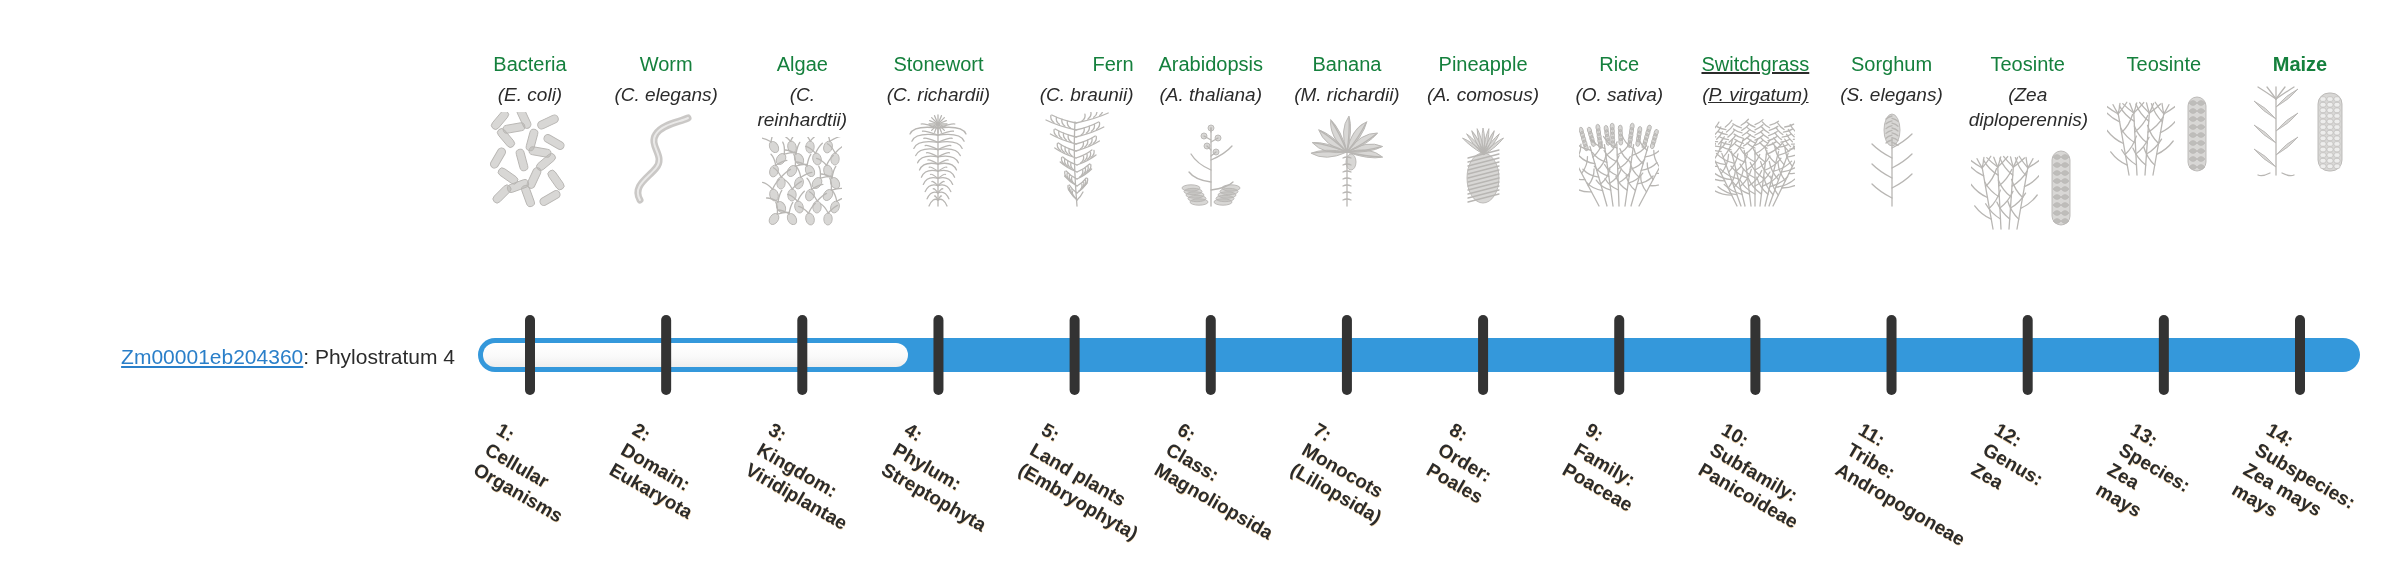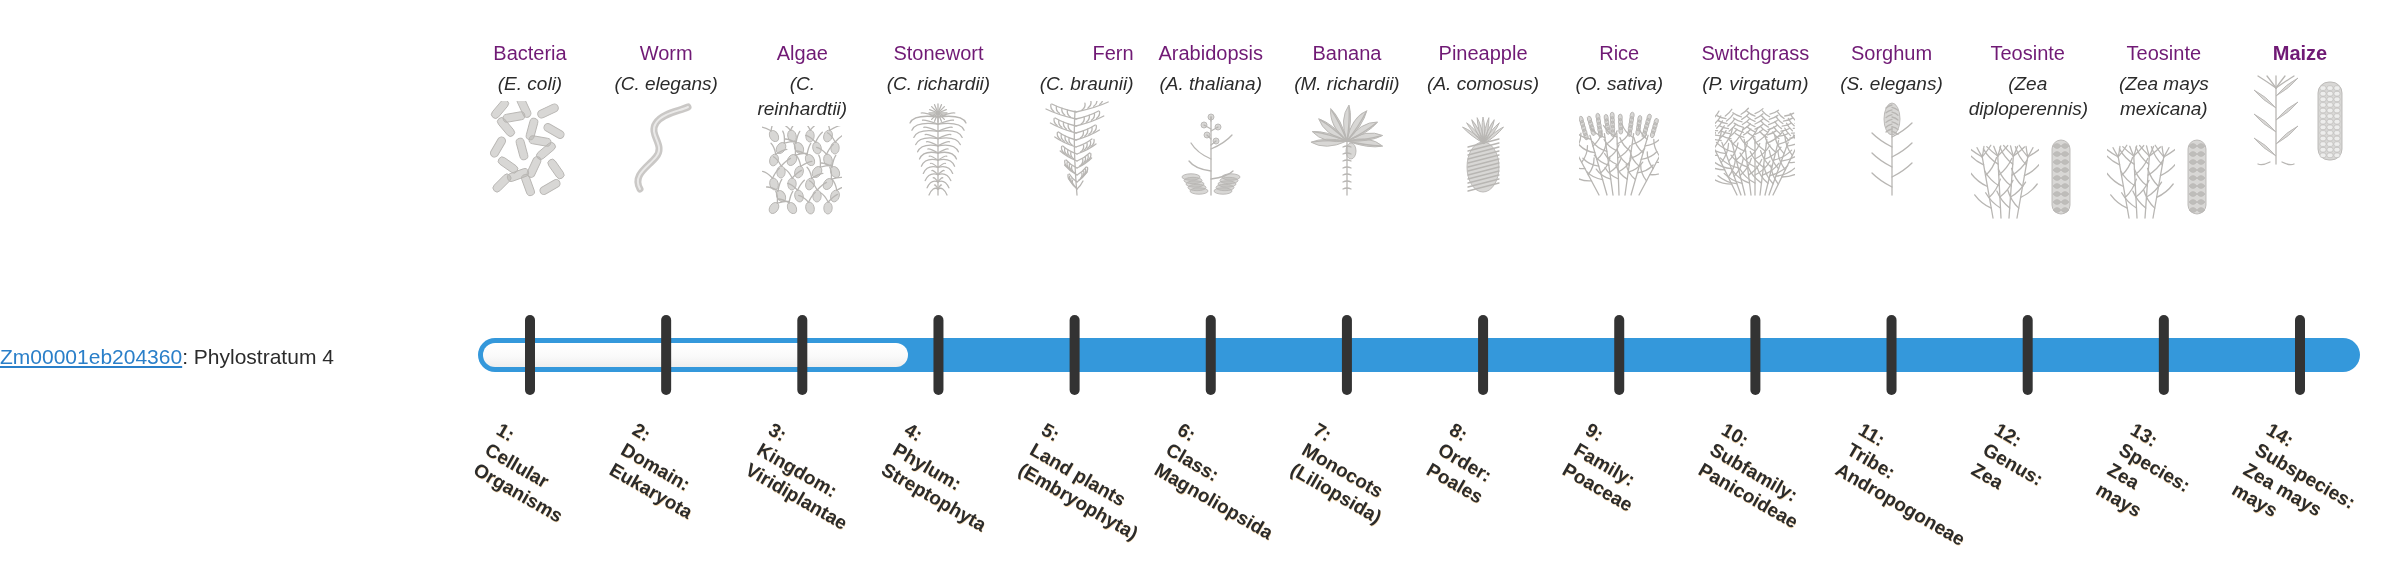--- a/index.html
+++ b/index.html
@@ -12,21 +12,21 @@
     overflow:hidden;
     position:relative;
   }
   #stage{position:relative;width:2400px;height:580px;}
 
   
   #gene-label{
     position:absolute;
     left:0px; top:344px;
     width:455px;
-    text-align:left;
+    text-align:right;
     font-size:21px;
     line-height:26px;
     color:#2b2b2b;
     white-space:nowrap;
   }
   #gene-label .gene-id{
     color:#2a7fc9;
     text-decoration:underline;
     cursor:pointer;
   }
@@ -38,22 +38,23 @@
     width:1900px; height:260px;
   }
   .species-col{
     position:absolute;
     top:0;
     text-align:center;
   }
   .sp-common{
     font-size:20px;
     line-height:27px;
-    color:#701a75;
+    color:#15803d;
     white-space:normal;
+    margin-top:11px;
   }
   .sp-latin{
     font-size:19px;
     line-height:25px;
     font-style:italic;
     color:#2b2b2b;
     margin-top:4px;
   }
   .sp-art{
     margin-top:6px;
@@ -795,21 +796,21 @@
               <ellipse cx="4" cy="-68.6" rx="2" ry="3.4" fill="#b8b6b3" fill-opacity="0.55" stroke="#b8b6b3" stroke-width="0.9"></ellipse>
               <ellipse cx="-4" cy="-70.8" rx="2" ry="3.4" fill="#b8b6b3" fill-opacity="0.55" stroke="#b8b6b3" stroke-width="0.9"></ellipse>
               <ellipse cx="4" cy="-73" rx="2" ry="3.4" fill="#b8b6b3" fill-opacity="0.55" stroke="#b8b6b3" stroke-width="0.9"></ellipse>
               <ellipse cx="-4" cy="-75.2" rx="2" ry="3.4" fill="#b8b6b3" fill-opacity="0.55" stroke="#b8b6b3" stroke-width="0.9"></ellipse>
               <ellipse cx="4" cy="-77.4" rx="2" ry="3.4" fill="#b8b6b3" fill-opacity="0.55" stroke="#b8b6b3" stroke-width="0.9"></ellipse>
               <ellipse cx="-4" cy="-79.6" rx="2" ry="3.4" fill="#b8b6b3" fill-opacity="0.55" stroke="#b8b6b3" stroke-width="0.9"></ellipse>
             </g>
           </svg>
         </div>
       </div>
-      <div class="species-col" style="left: 1226.38px; width: 118px;">
+      <div class="species-col" style="left: 1226.38px; width: 118px; text-decoration: underline;">
         <div class="sp-common">Switchgrass</div>
         <div class="sp-latin">(P. virgatum)</div>
         <div class="sp-art">
           <svg width="80" height="96" viewBox="0 0 80 96">
             <g transform="translate(40,94) rotate(0)">
               <path d="M0 0 L0 -56" fill="none" stroke="#b8b6b3" stroke-width="1.3" stroke-linecap="round" stroke-linejoin="round"></path>
               <path d="M0 -12 q-10 -5 -15 -14" fill="none" stroke="#b8b6b3" stroke-width="1.3" stroke-linecap="round" stroke-linejoin="round"></path>
               <path d="M0 -20 q10 -5 15 -14" fill="none" stroke="#b8b6b3" stroke-width="1.3" stroke-linecap="round" stroke-linejoin="round"></path>
               <path d="M0 -28 q-10 -5 -15 -14" fill="none" stroke="#b8b6b3" stroke-width="1.3" stroke-linecap="round" stroke-linejoin="round"></path>
               <path d="M0 -36 q10 -5 15 -14" fill="none" stroke="#b8b6b3" stroke-width="1.3" stroke-linecap="round" stroke-linejoin="round"></path>
@@ -1083,21 +1084,20 @@
               <path d="M-8 76 q4 -5 8 0 q-4 5 -8 0 Z" fill="#b8b6b3" fill-opacity="0.8" stroke="#b8b6b3" stroke-width="0.6"></path>
               <path d="M0 76 q4 -5 8 0 q-4 5 -8 0 Z" fill="#b8b6b3" fill-opacity="0.8" stroke="#b8b6b3" stroke-width="0.6"></path>
               <path d="M-8 84 q4 -5 8 0 q-4 5 -8 0 Z" fill="#b8b6b3" fill-opacity="0.8" stroke="#b8b6b3" stroke-width="0.6"></path>
               <path d="M0 84 q4 -5 8 0 q-4 5 -8 0 Z" fill="#b8b6b3" fill-opacity="0.8" stroke="#b8b6b3" stroke-width="0.6"></path>
             </g>
           </svg>
         </div>
       </div>
       <div class="species-col" style="left: 1634.85px; width: 118px;">
         <div class="sp-common">Teosinte</div>
-        <div class="sp-latin">(Zea mays mexicana)</div>
         <div class="sp-art">
           <svg width="68" height="96" viewBox="0 0 68 96">
             <g transform="translate(22,92) rotate(-10)">
               <path d="M0 0 L0 -62" fill="none" stroke="#b8b6b3" stroke-width="1.3" stroke-linecap="round" stroke-linejoin="round"></path>
               <path d="M0 -10 q-9 -6 -14 -16" fill="none" stroke="#b8b6b3" stroke-width="1.3" stroke-linecap="round" stroke-linejoin="round"></path>
               <path d="M0 -21 q9 -6 14 -16" fill="none" stroke="#b8b6b3" stroke-width="1.3" stroke-linecap="round" stroke-linejoin="round"></path>
               <path d="M0 -32 q-9 -6 -14 -16" fill="none" stroke="#b8b6b3" stroke-width="1.3" stroke-linecap="round" stroke-linejoin="round"></path>
               <path d="M0 -43 q9 -6 14 -16" fill="none" stroke="#b8b6b3" stroke-width="1.3" stroke-linecap="round" stroke-linejoin="round"></path>
               <path d="M0 -54 q-9 -6 -14 -16" fill="none" stroke="#b8b6b3" stroke-width="1.3" stroke-linecap="round" stroke-linejoin="round"></path>
               <path d="M0 -62 q-6 -5 -10.5 -10" fill="none" stroke="#b8b6b3" stroke-width="1.3" stroke-linecap="round" stroke-linejoin="round"></path>

